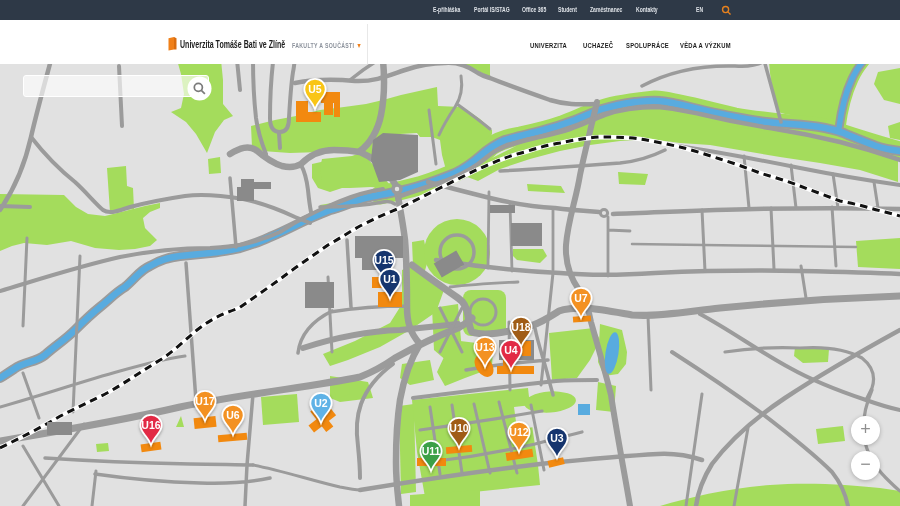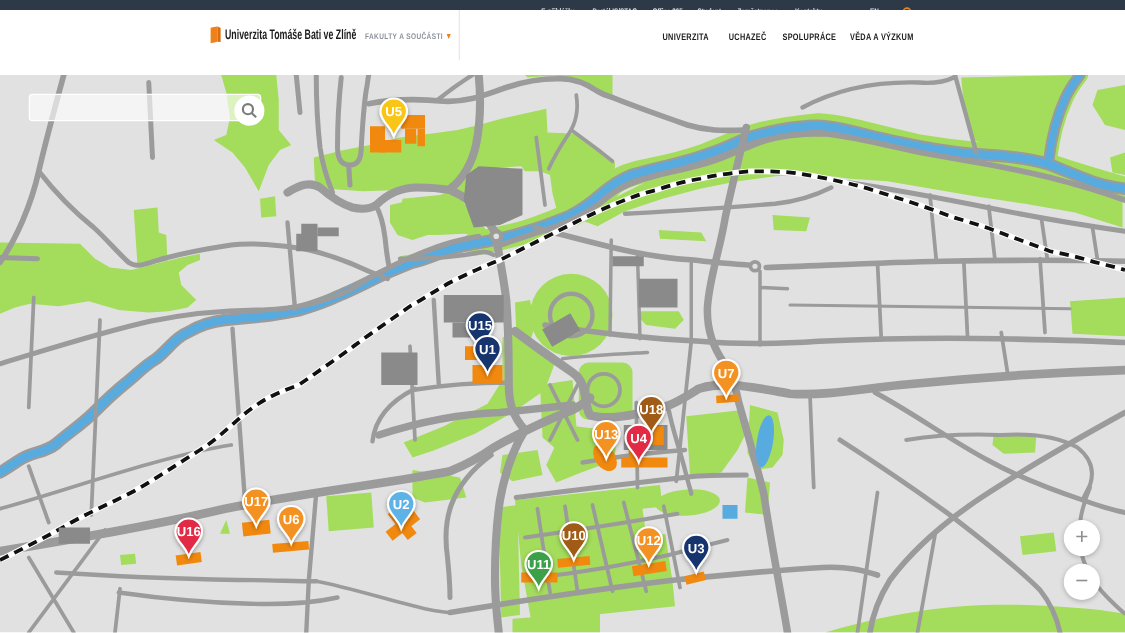--- a/index.html
+++ b/index.html
@@ -1,18 +1,18 @@
 <!DOCTYPE html>
 <html><head>
 <meta charset="utf-8">
 <style>
 html,body{margin:0;padding:0;width:900px;height:506px;overflow:hidden;font-family:"Liberation Sans",sans-serif;background:#fff;}
 #topbar{position:absolute;left:0;top:0;width:900px;height:20px;background:#2e3947;}
 .tl{position:absolute;top:6px;font-size:6.5px;font-weight:bold;color:#dfe3e8;white-space:nowrap;display:inline-block;transform:scaleX(0.78);transform-origin:left top;}
-#whitebar{position:absolute;left:0;top:8px;width:900px;height:40px;background:#ffffff;}
+#whitebar{position:absolute;left:0;top:24px;width:900px;height:40px;background:#ffffff;}
 .sep{position:absolute;left:367px;top:0px;width:1px;height:40px;background:#e8e8e8;}
 .logo-txt{position:absolute;left:180px;top:14px;font-size:11px;font-weight:bold;color:#1c1c1c;display:inline-block;transform:scaleX(0.64);transform-origin:left top;white-space:nowrap;}
 .fak{position:absolute;left:292px;top:18px;font-size:6.5px;font-weight:bold;color:#8b919b;letter-spacing:.4px;display:inline-block;transform:scaleX(0.8);transform-origin:left top;white-space:nowrap;}
 .mi{position:absolute;top:16.5px;font-size:7.5px;font-weight:bold;color:#1c1c1c;letter-spacing:.3px;display:inline-block;transform:scaleX(0.78);transform-origin:left top;white-space:nowrap;}
 #map{position:absolute;left:0;top:60px;width:900px;height:446px;}
 #searchbox{position:absolute;left:23px;top:75px;width:186px;height:22px;background:rgba(255,255,255,.62);border:1.5px solid rgba(255,255,255,1);border-radius:3px;box-sizing:border-box;}
 .zbtn{position:absolute;width:29px;height:29px;border-radius:50%;background:#fff;box-shadow:0 1px 4px rgba(0,0,0,.25);color:#8f8f8f;text-align:center;line-height:27px;font-size:18px;}
 </style>
 </head>
 <body>

